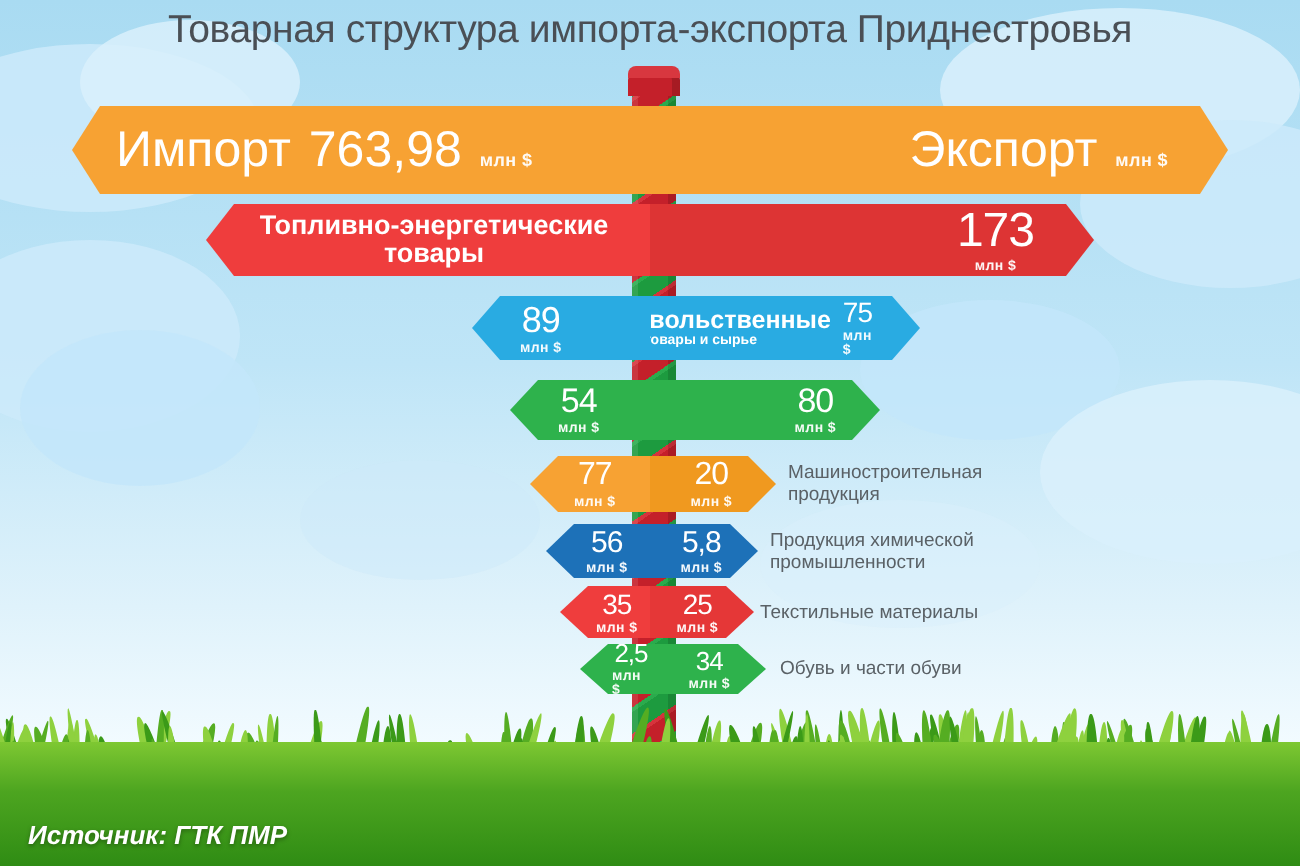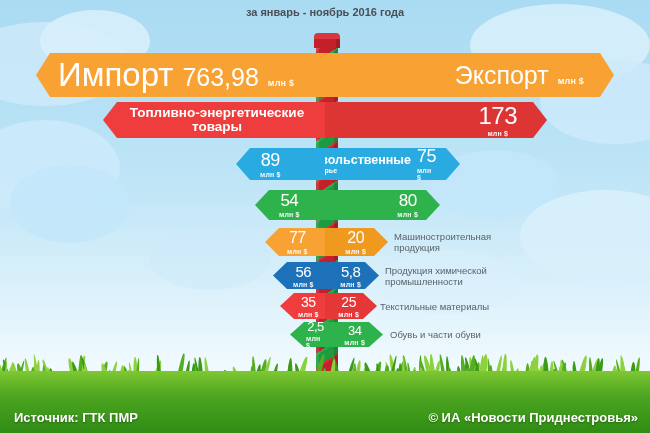--- a/index.html
+++ b/index.html
@@ -64,21 +64,21 @@
   }
   
   .sign.right{
     left:50%;justify-content:flex-end;padding-right:4px;
     clip-path:polygon(0% 0%, calc(100% - 14px) 0%, 100% 50%, calc(100% - 14px) 100%, 0% 100%);
   }
   .valblock{display:flex;flex-direction:column;align-items:center;line-height:1;}
   .val{font-weight:400;letter-spacing:-.5px;}
   .unit{font-size:7px;font-weight:700;margin-top:2px;opacity:.95;letter-spacing:.2px;}
   .inner-label{
-    display:flex;flex-direction:column;justify-content:center;align-items:flex-start;
+    display:flex;flex-direction:column;justify-content:center;align-items:center;
     line-height:1.05;text-align:center;
   }
   .inner-label .l1{font-weight:700;}
   .inner-label .l2{font-weight:700;}
   .outside-label{
     position:absolute;color:#5a6166;font-size:9.5px;line-height:11px;
     text-align:left;white-space:pre-line;font-weight:400;
     display:flex;align-items:center;height:100%;
   }
 
@@ -95,50 +95,50 @@
     position:absolute;bottom:-2px;width:5px;background:#55ad22;
     border-radius:50% 50% 0 0 / 90% 90% 0 0;
   }
   .blade.l{background:#8ed13e;}
   .blade.d{background:#3b9a18;}
 
   .credit{
     position:absolute;bottom:8px;z-index:40;color:#fff;font-size:13px;font-weight:700;
     text-shadow:0 1px 2px rgba(0,0,0,.35);
   }
-  .credit.left{left:14px;}
+  .credit.left{left:14px;font-style:italic;}
   .credit.right{right:12px;}
 </style>
 </head>
 <body>
 
 <div id="stage">
 
   <div class="cloud" style="left:-40px;top:22px;width:170px;height:84px;"></div>
   <div class="cloud b" style="left:40px;top:10px;width:110px;height:62px;"></div>
   <div class="cloud" style="left:-30px;top:120px;width:150px;height:96px;"></div>
   <div class="cloud c" style="left:10px;top:165px;width:120px;height:78px;"></div>
   <div class="cloud b" style="left:470px;top:4px;width:180px;height:82px;"></div>
   <div class="cloud" style="left:540px;top:60px;width:150px;height:84px;"></div>
   <div class="cloud c" style="left:430px;top:150px;width:130px;height:70px;"></div>
   <div class="cloud b" style="left:520px;top:190px;width:170px;height:92px;"></div>
   <div class="cloud" style="left:150px;top:230px;width:120px;height:60px;opacity:.5;"></div>
   <div class="cloud b" style="left:380px;top:250px;width:140px;height:64px;opacity:.5;"></div>
 
   <div class="title-wrap">
-    <div class="subtitle">за январь - ноябрь 2016 года</div>
+    <div class="title">Товарная структура импорта-экспорта Приднестровья</div>
   </div>
 
   <div class="post-cap"></div>
   <div class="post"></div>
 
   <div class="row" style="top:53px;left:0;width:650px;">
     <div class="sign left" style="width:289px;height:44px;background:#f7a233;">
       <div style="display:flex;align-items:baseline;gap:9px;margin-left:18px;">
-        <span style="font-size:33px;">Импорт</span>
+        <span style="font-size:25px;">Импорт</span>
         <span style="font-size:25px;">763,98</span>
         <span class="unit" style="font-size:9px;">млн $</span>
       </div>
     </div>
     <div class="sign right" style="width:289px;height:44px;background:#f7a233;">
       <div style="display:flex;align-items:baseline;gap:9px;margin-right:26px;">
         <span style="font-size:25px;">Экспорт</span>
         <span class="unit" style="font-size:9px;">млн $</span>
       </div>
     </div>
@@ -166,21 +166,21 @@
         <span class="unit">млн $</span>
       </div>
       <div style="flex:1;"></div>
     </div>
     <div class="sign right" style="width:135px;height:32px;background:#29abe2;">
       <div class="inner-label" style="margin-left:2px;">
         <span class="l1" style="font-size:12.5px;">Продовольственные</span>
         <span class="l2" style="font-size:7px;">товары и сырье</span>
       </div>
       <div class="valblock" style="margin:0 20px 0 6px;">
-        <span class="val" style="font-size:18px;">75</span>
+        <span class="val" style="font-size:14px;">75</span>
         <span class="unit">млн $</span>
       </div>
     </div>
   </div>
 
   <div class="row" style="top:190px;left:0;width:650px;">
     <div class="sign left" style="width:70px;height:30px;background:#2eb24c;">
       <div class="valblock" style="margin-left:20px;">
         <span class="val" style="font-size:17px;">54</span>
         <span class="unit">млн $</span>
@@ -487,15 +487,14 @@
       <div class="blade l" style="left: 480.776px; height: 34.5206px; width: 5.5px; transform: rotate(6.8deg);"></div>
       <div class="blade d" style="left: 347.816px; height: 32.4669px; width: 4.2px; transform: rotate(15deg);"></div>
       <div class="blade l" style="left: 203.936px; height: 14.1053px; width: 4.6px; transform: rotate(-1.4deg);"></div>
       <div class="blade" style="left: 41.5439px; height: 10.8952px; width: 4.4px; transform: rotate(-13.6deg);"></div>
       <div class="blade d" style="left: 366.952px; height: 11.1605px; width: 5.1px; transform: rotate(11.3deg);"></div>
       <div class="blade d" style="left: 254.194px; height: 15.3449px; width: 3.2px; transform: rotate(13.5deg);"></div>
     </div>
   <div class="grass"></div>
 
   <div class="credit left">Источник: ГТК ПМР</div>
-  <div class="credit right">© ИА «Новости Приднестровья»</div>
 
 </div>
 
 </body></html>

